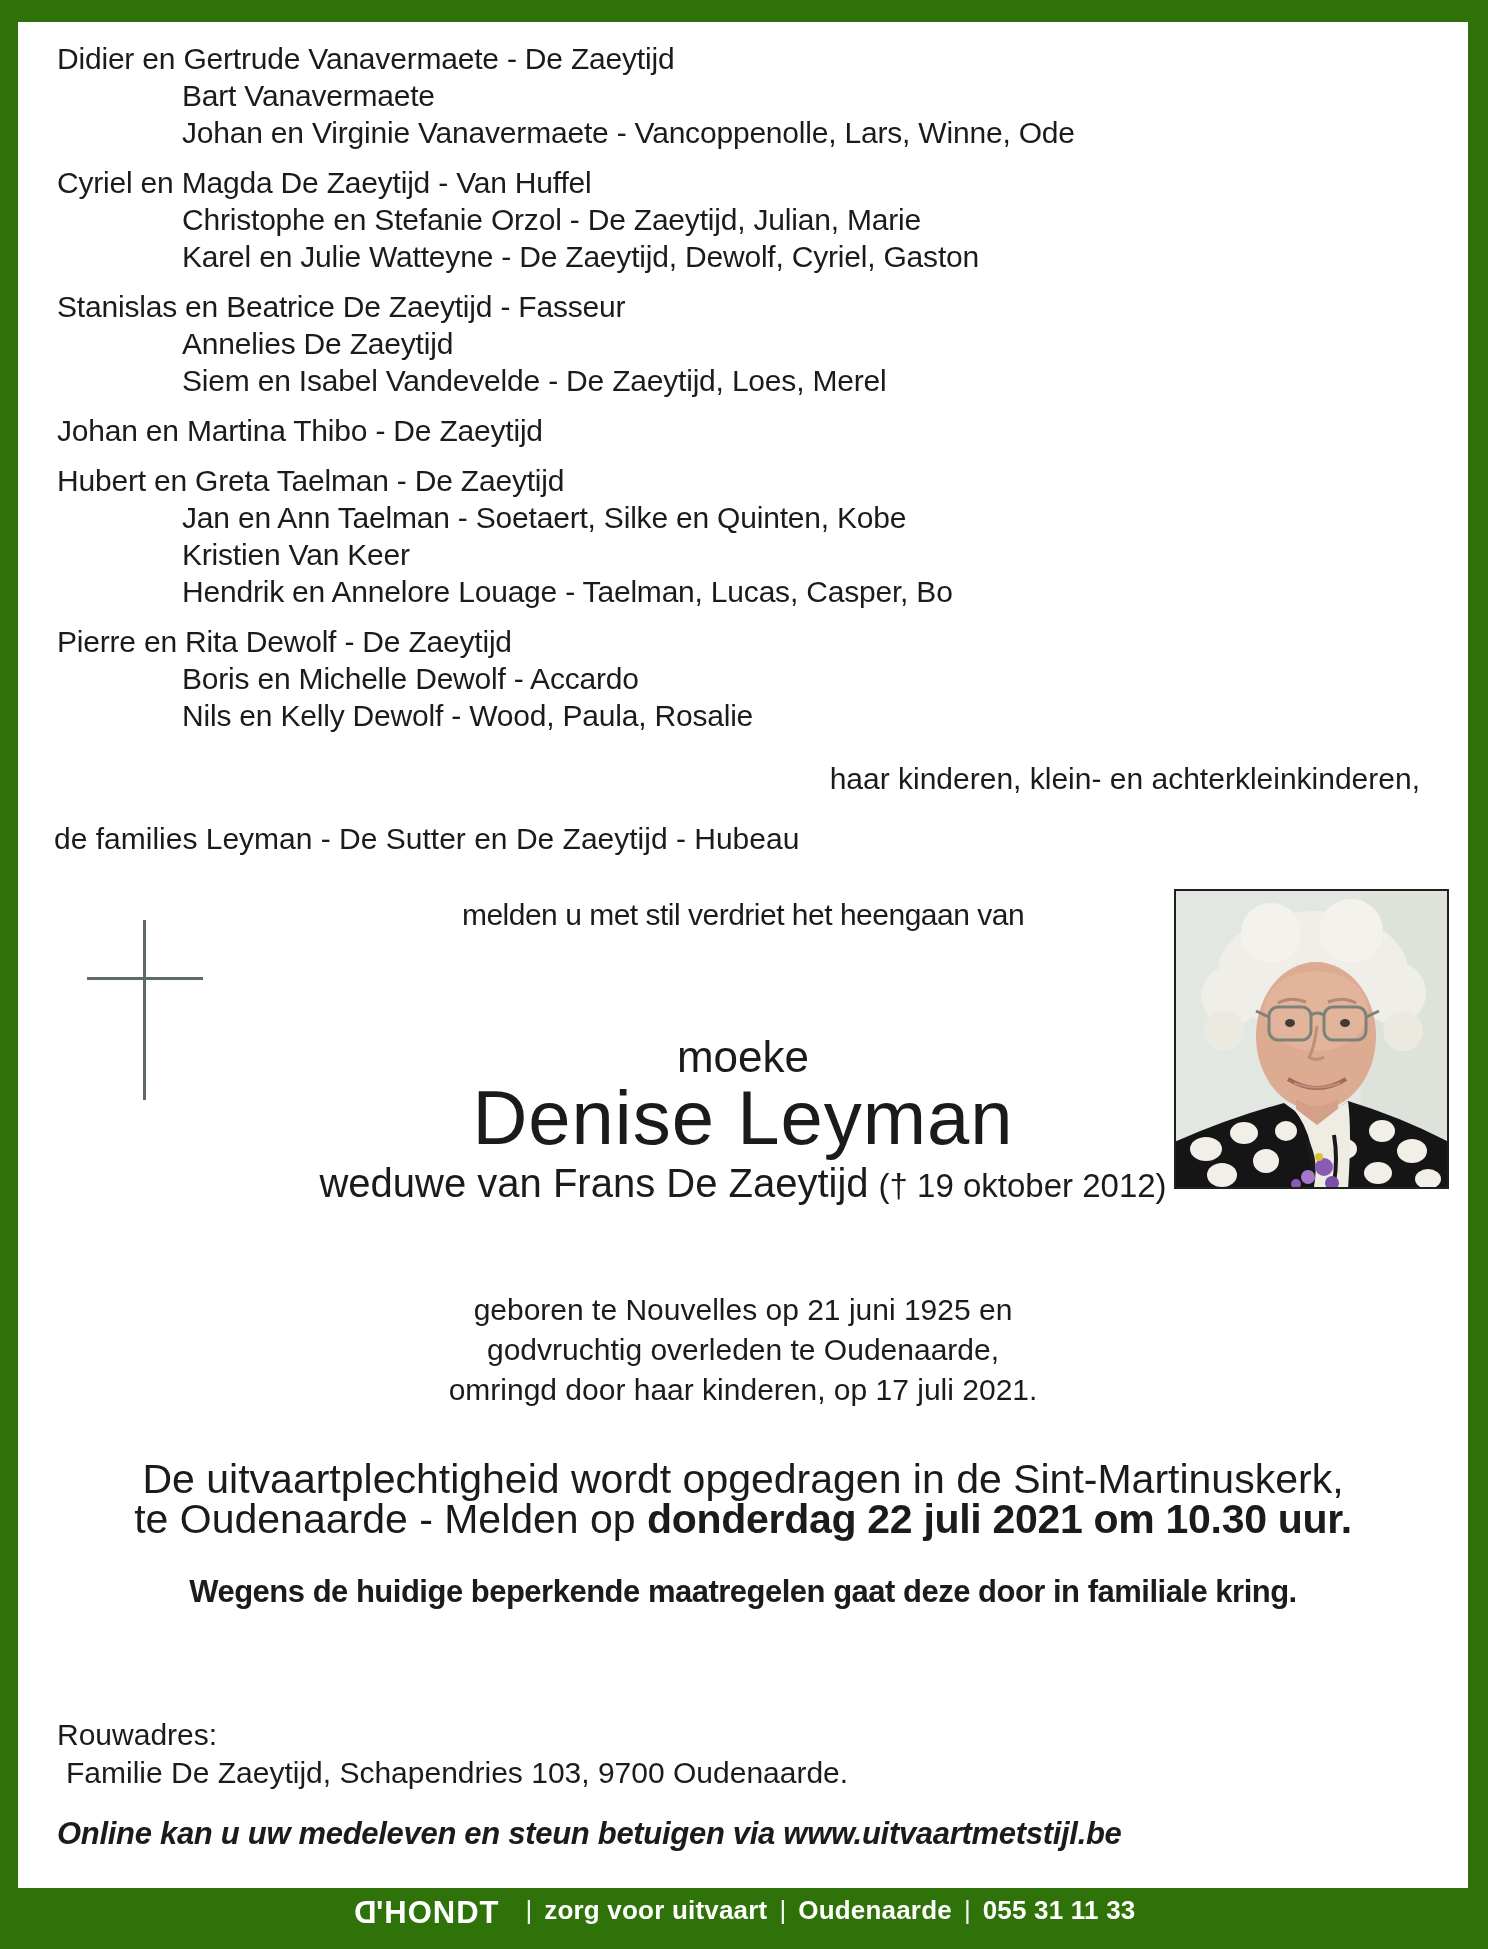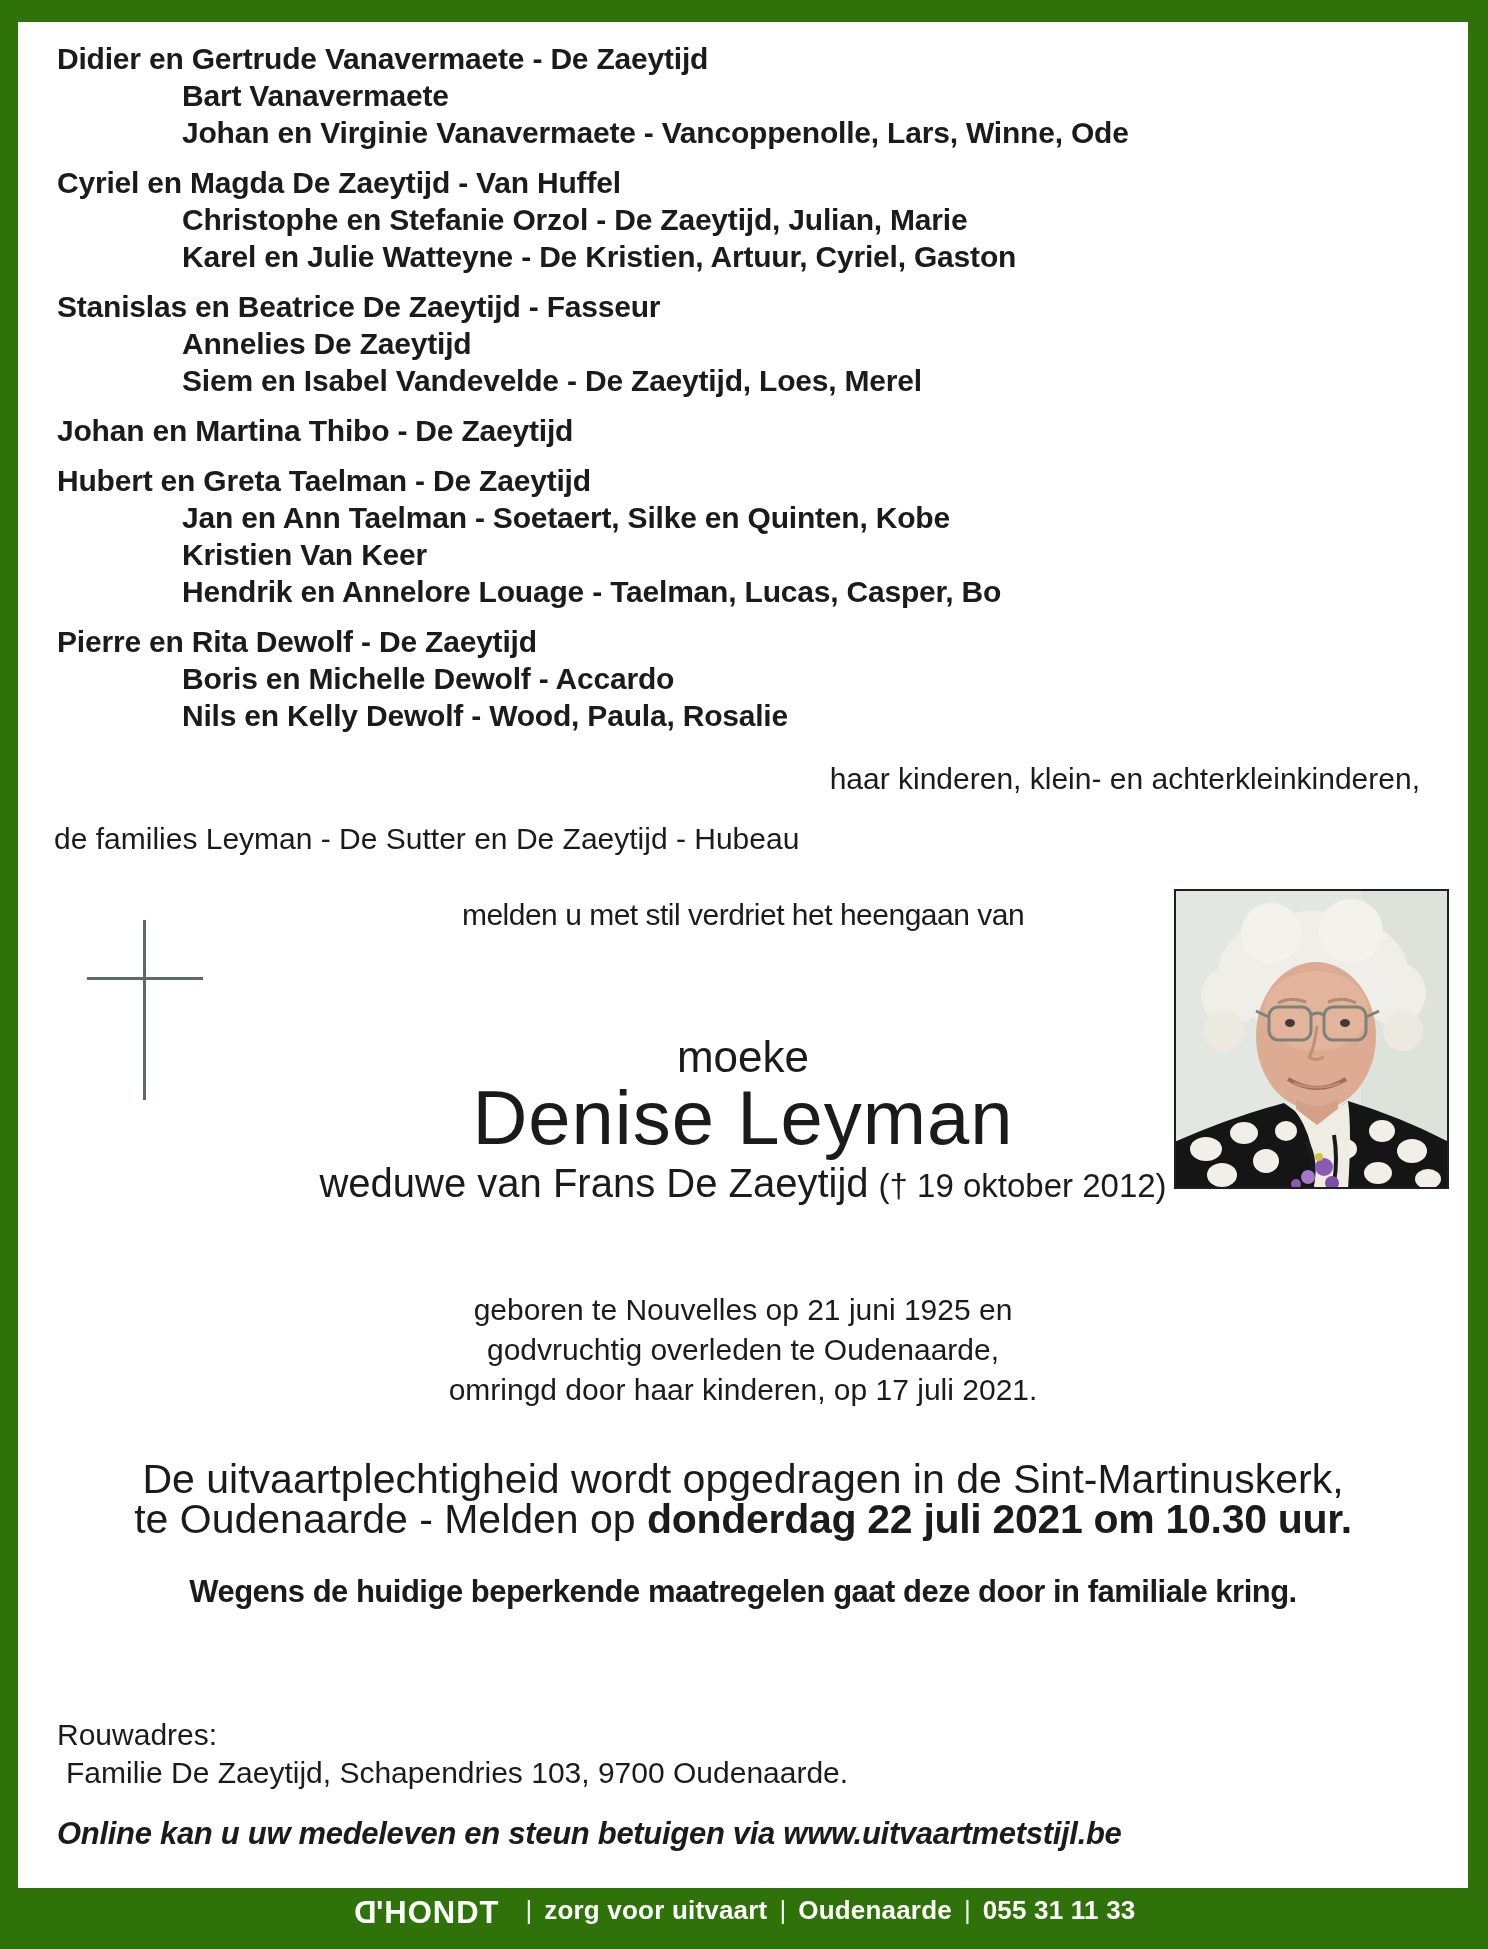--- a/index.html
+++ b/index.html
@@ -14,21 +14,21 @@
   }
   #sheet{
     position:absolute;left:18px;top:22px;width:1450px;height:1866px;
     background:#ffffff;
   }
   .abs{position:absolute;}
   .ctr{left:0;width:100%;text-align:center;}
 
   
   #family{left:39px;top:18px;font-size:30px;line-height:37px;letter-spacing:-0.2px;}
-  .group{margin-bottom:13px;font-weight:bold;}
+  .group{margin-bottom:13px;}
   .child{padding-left:125px;}
 
   .t30{font-size:30px;line-height:37px;}
   #closing-right{top:738px;right:48px;text-align:right;}
   #families-line{left:36px;top:798px;}
   #intro-line{top:876px;font-size:30px;letter-spacing:-0.5px;}
 
   
   #cross{left:69px;top:898px;width:116px;height:180px;}
   #cross .v{position:absolute;left:56px;top:0;width:3px;height:180px;background:#5c6b69;}
@@ -72,21 +72,21 @@
 
     <div id="family" class="abs">
       <div class="group">
         <div class="line head">Didier en Gertrude Vanavermaete - De Zaeytijd</div>
         <div class="line child">Bart Vanavermaete</div>
         <div class="line child">Johan en Virginie Vanavermaete - Vancoppenolle, Lars, Winne, Ode</div>
       </div>
       <div class="group">
         <div class="line head">Cyriel en Magda De Zaeytijd - Van Huffel</div>
         <div class="line child">Christophe en Stefanie Orzol - De Zaeytijd, Julian, Marie</div>
-        <div class="line child">Karel en Julie Watteyne -  De Kristien, Artuur, Cyriel, Gaston</div>
+        <div class="line child">Karel en Julie Watteyne -  De Zaeytijd, Dewolf, Cyriel, Gaston</div>
       </div>
       <div class="group">
         <div class="line head">Stanislas en Beatrice De Zaeytijd - Fasseur</div>
         <div class="line child">Annelies De Zaeytijd</div>
         <div class="line child">Siem en Isabel Vandevelde - De Zaeytijd, Loes, Merel</div>
       </div>
       <div class="group">
         <div class="line head">Johan en Martina Thibo - De Zaeytijd</div>
       </div>
       <div class="group">

